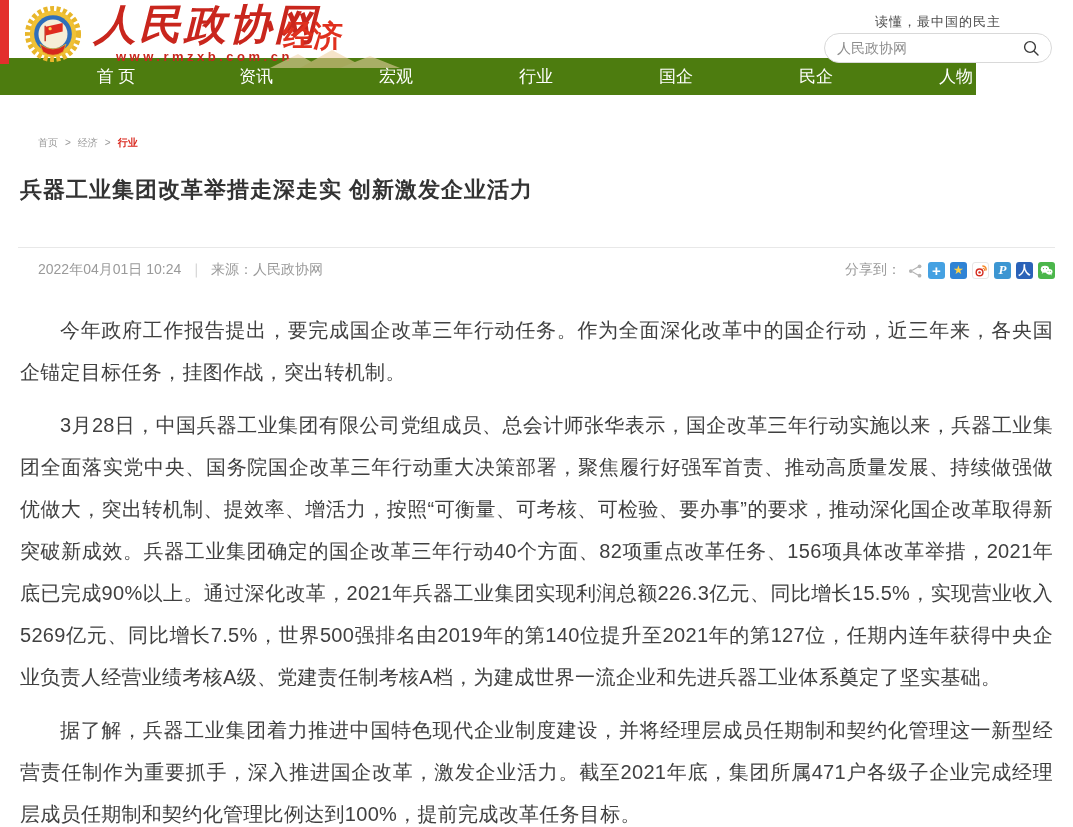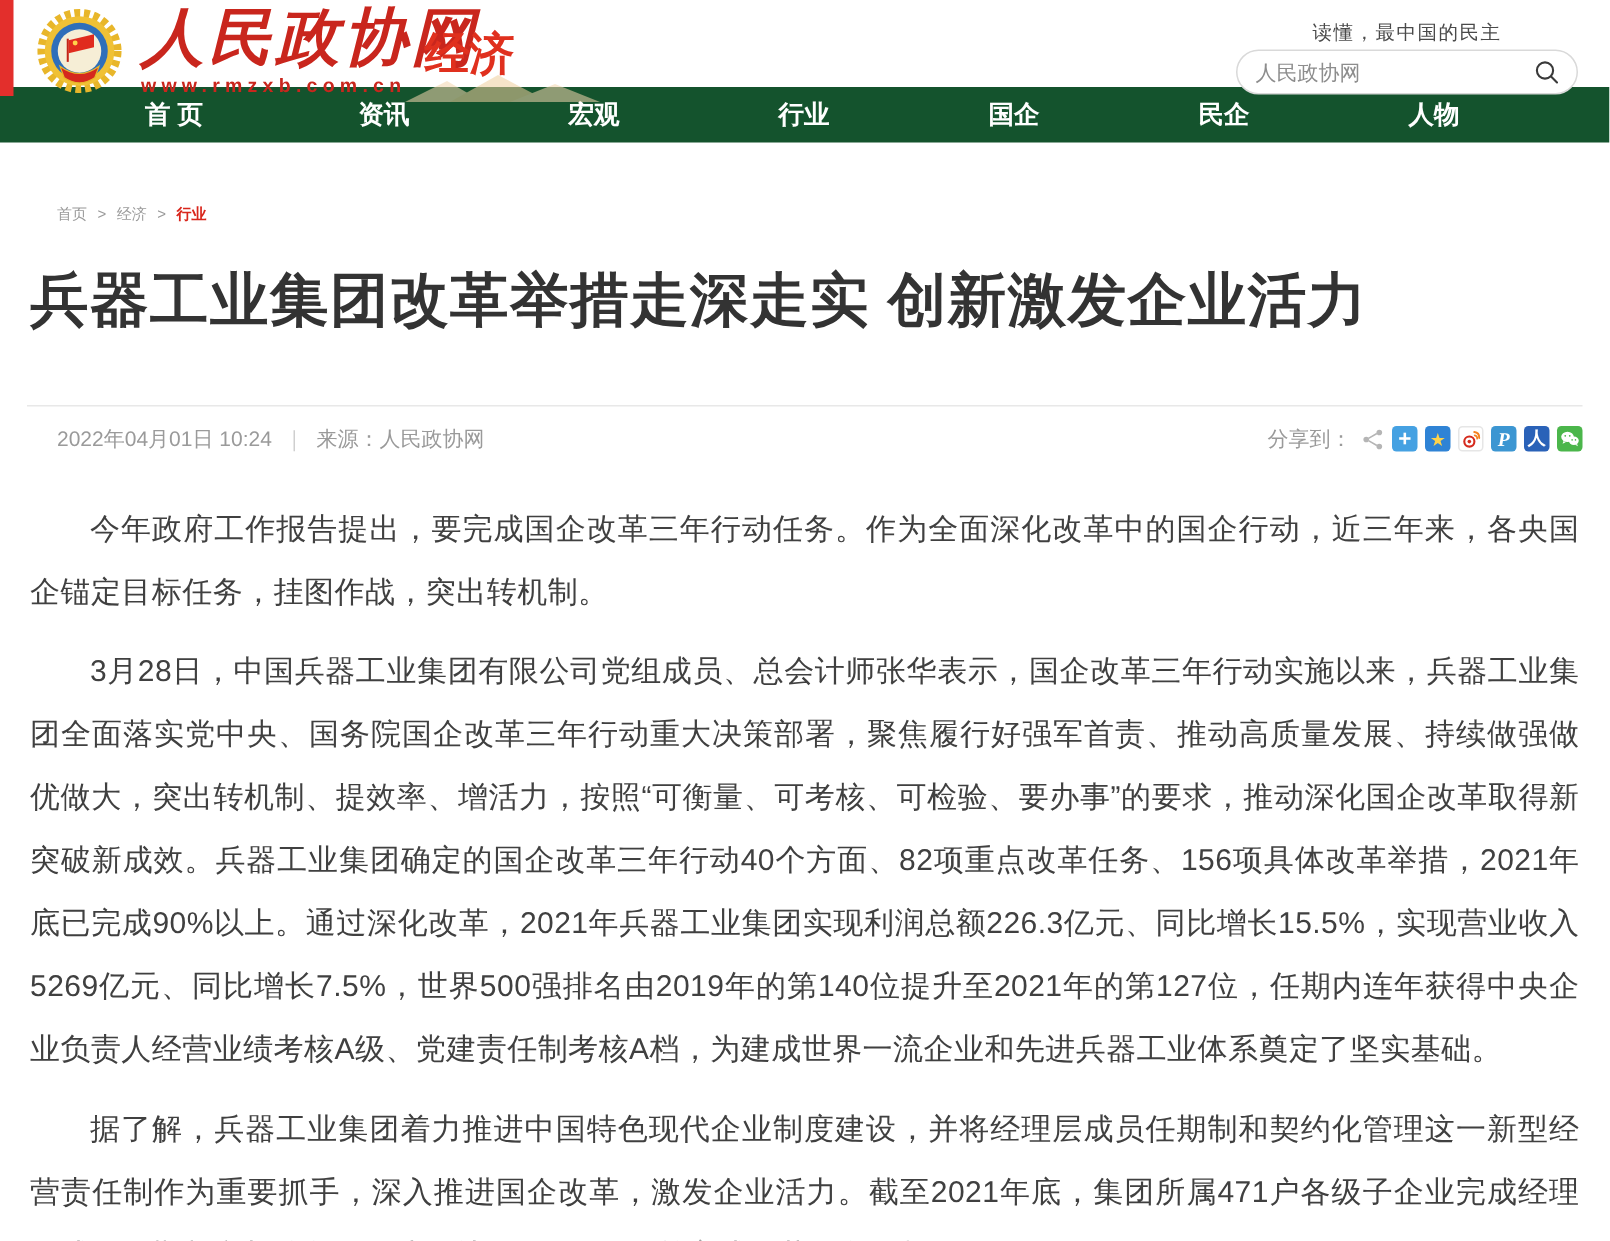--- a/index.html
+++ b/index.html
@@ -12,60 +12,60 @@
   
   .header { position:relative; height:58px; background:#fff; }
   .accent-bar { position:absolute; left:0; top:0; width:9px; height:64px; background:#e32f2c; }
   .emblem { position:absolute; left:24px; top:5px; width:58px; height:58px; }
   .logo-text { position:absolute; left:94px; top:2px; }
   .logo-cn {
     font-family:"DejaVu Serif","Liberation Serif",serif;
     font-style:italic; font-weight:bold; color:#c9261d;
     font-size:42px; line-height:1.1; letter-spacing:3px; white-space:nowrap;
   }
-  .logo-url { color:#c9261d; font-weight:bold; font-size:13px; letter-spacing:3.5px; margin-top:1px; }
+  .logo-url { color:#c9261d; font-weight:bold; font-size:13px; letter-spacing:3.5px; margin-top:1px;margin-left:22px; }
   .channel { position:absolute; left:283px; top:16px; font-size:30px; font-weight:bold; color:#e0301e; z-index:2; white-space:nowrap; }
   .mountains { position:absolute; left:270px; top:48px; width:130px; height:20px; opacity:.55; }
   .tagline { position:absolute; top:13px; right:21px; width:228px; text-align:center; font-size:13px; color:#4a4a4a; letter-spacing:1px; }
   .searchbox {
     position:absolute; top:33px; right:21px; width:228px; height:30px;
     border:1px solid #d9d9d9; border-radius:16px; background:#fff;
     display:flex; align-items:center; padding:0 10px 0 12px;
   }
   .searchbox input {
     border:none; outline:none; flex:1; font-size:14px; color:#333; background:transparent;
     font-family:"Liberation Sans","DejaVu Sans",sans-serif;
   }
   .searchbox input::placeholder { color:#8d8d8d; }
   .search-icon { width:20px; height:20px; flex:0 0 auto; cursor:pointer; }
   
-  .nav { height:37px; background:#14532d; width:1073px;font-weight:bold; }
+  .nav { height:37px; background:#4d7c0f; width:976px; }
   .nav-inner { margin-left:46px; width:980px; height:37px; display:flex; }
   .nav-item {
     flex:1; text-align:center; line-height:37px; color:#fff; font-size:17px;
     cursor:pointer; white-space:nowrap;
   }
   
   .main { padding:0 18px; width:1073px; }
   .breadcrumb { margin:41px 0 0 20px; font-size:10px; color:#9a9a9a; }
   .breadcrumb .crumb { color:#9a9a9a; cursor:pointer; }
   .breadcrumb .sep { margin:0 7px; color:#9a9a9a; }
   .breadcrumb .crumb.current { color:#d9261c; font-weight:bold; }
   .article-title {
-    margin:25px 0 0 2px; font-size:39px; font-weight:bold; color:#333;
+    margin:25px 0 0 2px; font-size:22px; font-weight:bold; color:#333;
     letter-spacing:1px; line-height:1.35; white-space:nowrap;
   }
   .divider { margin-top:42px; border-top:1px solid #e8e8e8; }
   .meta-row {
     margin-top:0; padding:13px 0 10px 20px; display:flex; align-items:center;
     font-size:14px; color:#9a9a9a;
   }
   .meta-left { display:flex; align-items:flex-end; gap:8px; }
   .meta-sep { color:#c9c9c9; }
-  .share-box { margin-left:auto; display:flex; align-items:center; gap:5px; }
+  .share-box { margin-left:auto; display:flex; align-items:flex-end; gap:5px; }
   .share-label { font-size:14px; color:#9a9a9a; margin-right:2px; }
   .sicon { width:17px; height:17px; border-radius:3px; display:flex; align-items:center; justify-content:center; cursor:pointer; }
   .sicon svg { display:block; }
   .sicon-plus   { background:#45a1e2; color:#fff; font-size:15px; font-weight:bold; line-height:1; }
   .sicon-qzone  { background:#2f83d5; color:#ffd24a; font-size:12px; }
   .sicon-weibo  { background:#fff; border:1px solid #e6e6e6; }
   .sicon-pengyou{ background:#3c96d2; color:#fff; font-family:"Liberation Serif",serif; font-style:italic; font-weight:bold; font-size:13px; }
   .sicon-renmin { background:#2a62b8; color:#fff; font-size:12px; font-weight:bold; }
   .sicon-wechat { background:#4bb64b; }
   .share-node { width:15px; height:16px; cursor:pointer; }

